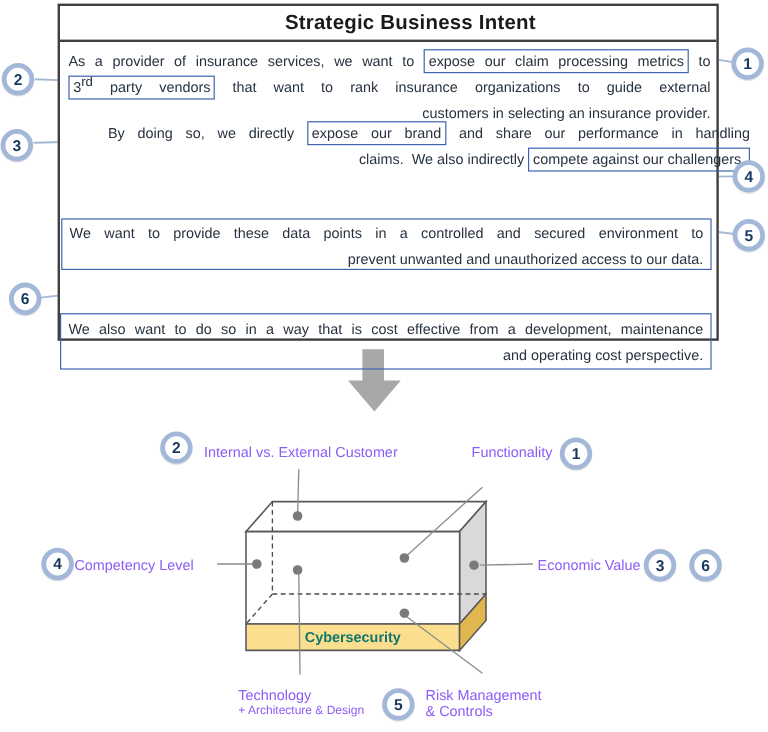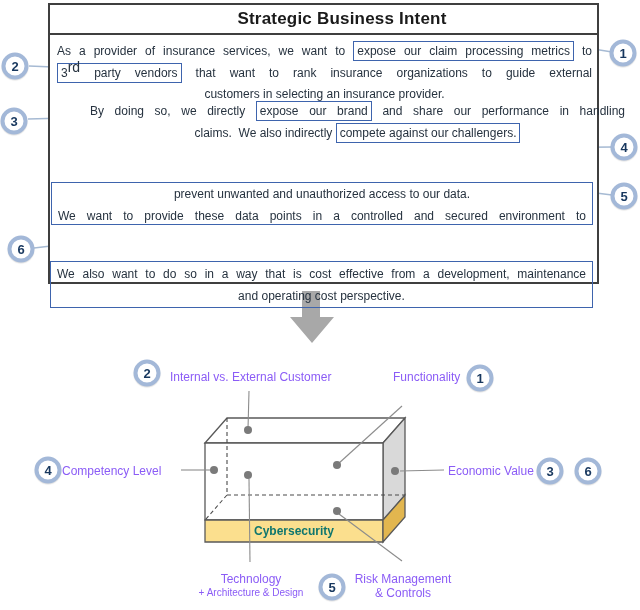--- a/index.html
+++ b/index.html
@@ -32,24 +32,24 @@
     border-bottom:2px solid var(--box-border);
     display:flex;align-items:center;justify-content:center;
     font-size:17px;font-weight:600;color:#1a1a1a;letter-spacing:.2px;padding-left:37px;
   }
   .para{position:absolute;width:535px;font-size:12px;line-height:21.5px;color:var(--text-dark);}
   .para-0{left:57px;top:41px;}
   .para-1{left:57px;top:101px;margin-left:33px;}
   .para-box{border:1.5px solid var(--accent-blue);}
   .para-2{left:51px;top:182px;width:528px;height:40px;padding:1px 6px 0 6px;}
   .para-3{left:50px;top:232px;width:529px;height:43px;padding:2px 6px 0 6px;margin-top:29px;}
-  .line{width:100%;text-align:center;}
+  .line{width:100%;text-align:right;}
   .line.just{text-align:justify;text-align-last:justify;}
   .hl{border:1px solid var(--accent-blue);padding:2px 3px;}
-  sup{font-size:14px;line-height:0;}
+  sup{font-size:11px;line-height:0;}
   
   .callout{
     position:absolute;width:19px;height:19px;border:4px solid var(--callout-ring);
     border-radius:50%;background:#fff;color:#17375e;
     display:flex;align-items:center;justify-content:center;
     font-size:13px;font-weight:600;
     transform:translate(-50%,-50%);
     box-shadow:0 1px 1px rgba(0,0,0,.12);
   }
   
@@ -59,21 +59,21 @@
   .edge{stroke:var(--cube-edge);stroke-width:1.3;}
   .face-white{fill:#ffffff;}
   .face-gray{fill:var(--cube-side-gray);}
   .face-yellow{fill:var(--cyber-yellow);}
   .face-yellow-dark{fill:var(--cyber-yellow-dark);}
   .dashed{stroke:#4a4a4a;stroke-width:1.1;stroke-dasharray:4 3;fill:none;}
   .dot{fill:var(--dot-gray);}
   .arrow{fill:var(--arrow-gray);}
   
   .dlabel{position:absolute;font-size:12px;color:#8b5cf6;white-space:nowrap;}
-  .dlabel.centered{transform:translateX(-50%);text-align:center;}
+  .dlabel.centered{transform:translateX(-50%);}
   .cyber-label{position:absolute;transform:translateX(-50%);font-size:12px;font-weight:600;color:#0f766e;white-space:nowrap;}
   .sub{font-size:10px;margin-top:1px;}
 </style>
 </head>
 <body>
 
 <svg class="layer" width="640" height="610" viewBox="0 0 640 610">
 
   <line class="conn" x1="575" y1="46" x2="612" y2="52"></line>
   <line class="conn" x1="29" y1="66" x2="53" y2="67"></line>
@@ -116,22 +116,22 @@
 <div class="para para-0">
     <div class="line just"><span>As a provider of insurance services, we want to </span><span class="hl">expose our claim processing metrics</span><span> to</span></div>
     <div class="line just"><span class="hl">3<sup>rd</sup> party vendors</span><span> that want to rank insurance organizations to guide external</span></div>
     <div class="line"><span>customers in selecting an insurance provider.</span></div>
   </div>
 <div class="para para-1">
     <div class="line just"><span>By doing so, we directly </span><span class="hl">expose our brand</span><span> and share our performance in handling</span></div>
     <div class="line"><span>claims.&nbsp; We also indirectly </span><span class="hl">compete against our challengers.</span></div>
   </div>
 <div class="para para-box para-2">
+    <div class="line just"><span>We want to provide these data points in a controlled and secured environment to</span></div>
     <div class="line"><span>prevent unwanted and unauthorized access to our data.</span></div>
-    <div class="line just"><span>We want to provide these data points in a controlled and secured environment to</span></div>
   </div>
 <div class="para para-box para-3">
     <div class="line just"><span>We also want to do so in a way that is cost effective from a development, maintenance</span></div>
     <div class="line"><span>and operating cost perspective.</span></div>
   </div>
 
 <div class="callout" style="left:623px;top:53px;">1</div>
 <div class="callout" style="left:15px;top:66px;">2</div>
 <div class="callout" style="left:14px;top:121px;">3</div>
 <div class="callout" style="left:624px;top:147px;">4</div>

